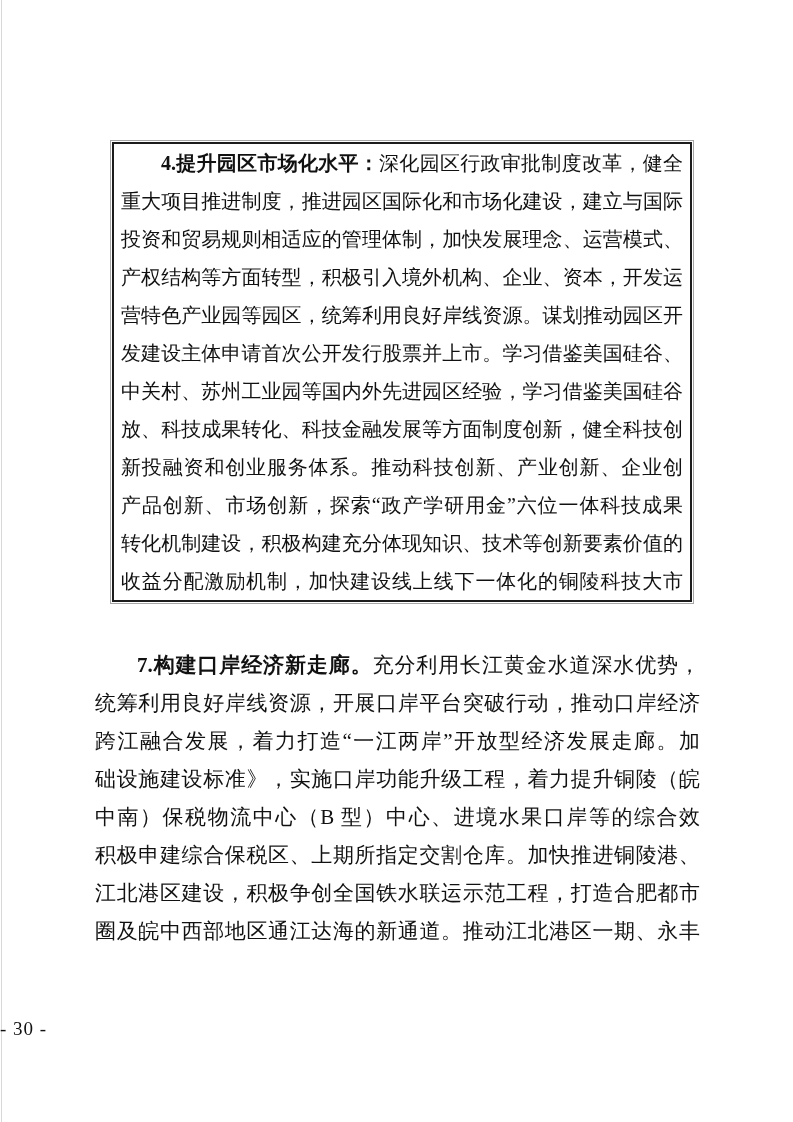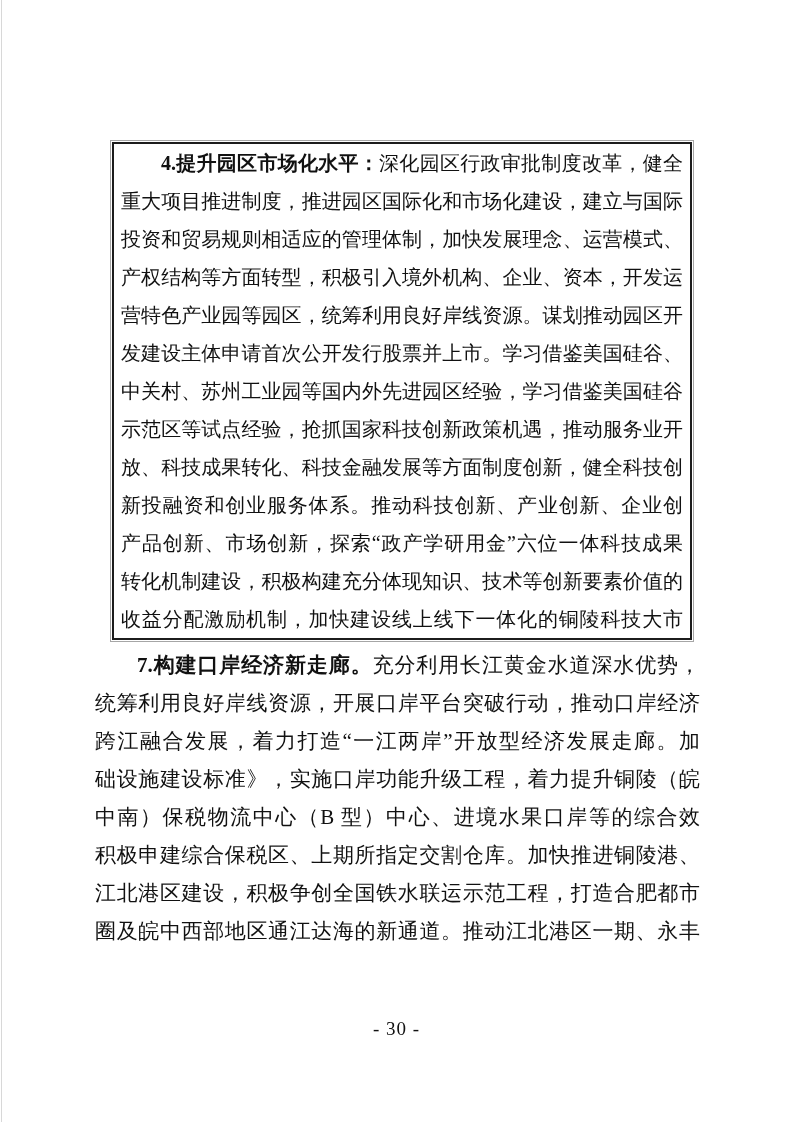--- a/index.html
+++ b/index.html
@@ -58,41 +58,40 @@
     font-weight: bold;
     margin-top: 36px;
   }
   .page-number {
     position: absolute;
     left: 0;
     top: 1014px;
     width: 100%;
     height: 30px;
     line-height: 30px;
-    text-align: center;
+    text-align: left;
     font-size: 19px;
     letter-spacing: 1px;
     color: #111111;
   }
 </style>
 </head>
 <body>
 
 <div class="page">
   <div class="scan-edge"></div>
 
   <div class="boxed">
     <div class="line first"><b>4.提升园区市场化水平：</b><span>深化园区行政审批制度改革，健全</span></div>
     <div class="line">重大项目推进制度，推进园区国际化和市场化建设，建立与国际</div>
     <div class="line">投资和贸易规则相适应的管理体制，加快发展理念、运营模式、</div>
     <div class="line">产权结构等方面转型，积极引入境外机构、企业、资本，开发运</div>
     <div class="line">营特色产业园等园区，统筹利用良好岸线资源。谋划推动园区开</div>
     <div class="line">发建设主体申请首次公开发行股票并上市。学习借鉴美国硅谷、</div>
     <div class="line">中关村、苏州工业园等国内外先进园区经验，学习借鉴美国硅谷</div>
-    <div class="line">示范区等试点经验，抢抓国家科技创新政策机遇，推动服务业开</div>
     <div class="line">放、科技成果转化、科技金融发展等方面制度创新，健全科技创</div>
     <div class="line">新投融资和创业服务体系。推动科技创新、产业创新、企业创新、</div>
     <div class="line">产品创新、市场创新，探索“政产学研用金”六位一体科技成果</div>
     <div class="line">转化机制建设，积极构建充分体现知识、技术等创新要素价值的</div>
     <div class="line">收益分配激励机制，加快建设线上线下一体化的铜陵科技大市场。</div>
   </div>
 
   <div class="para">
     <div class="line first"><b>7.构建口岸经济新走廊。</b><span>充分利用长江黄金水道深水优势，</span></div>
     <div class="line">统筹利用良好岸线资源，开展口岸平台突破行动，推动口岸经济</div>

